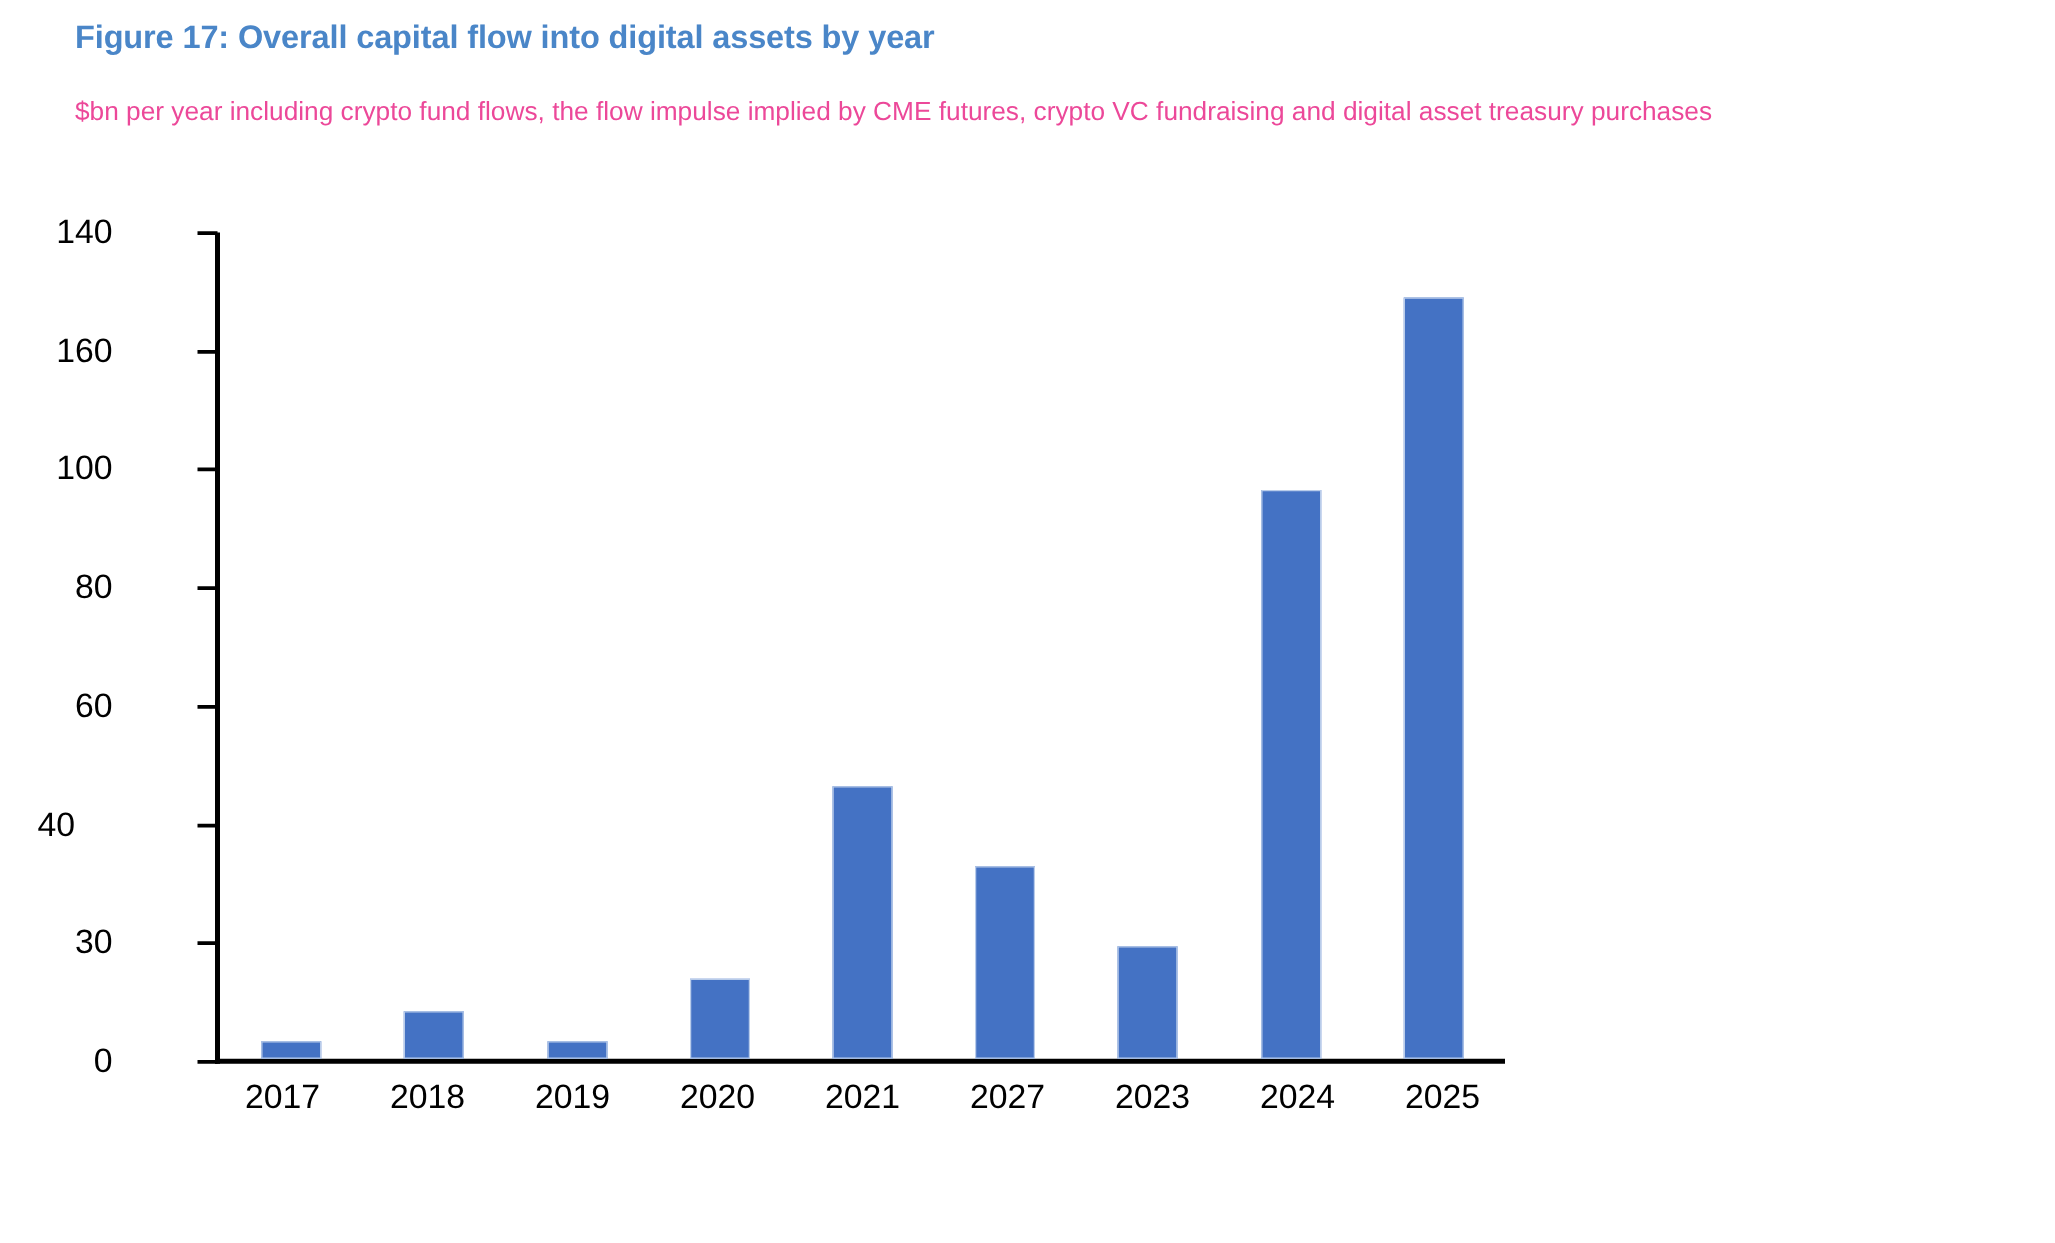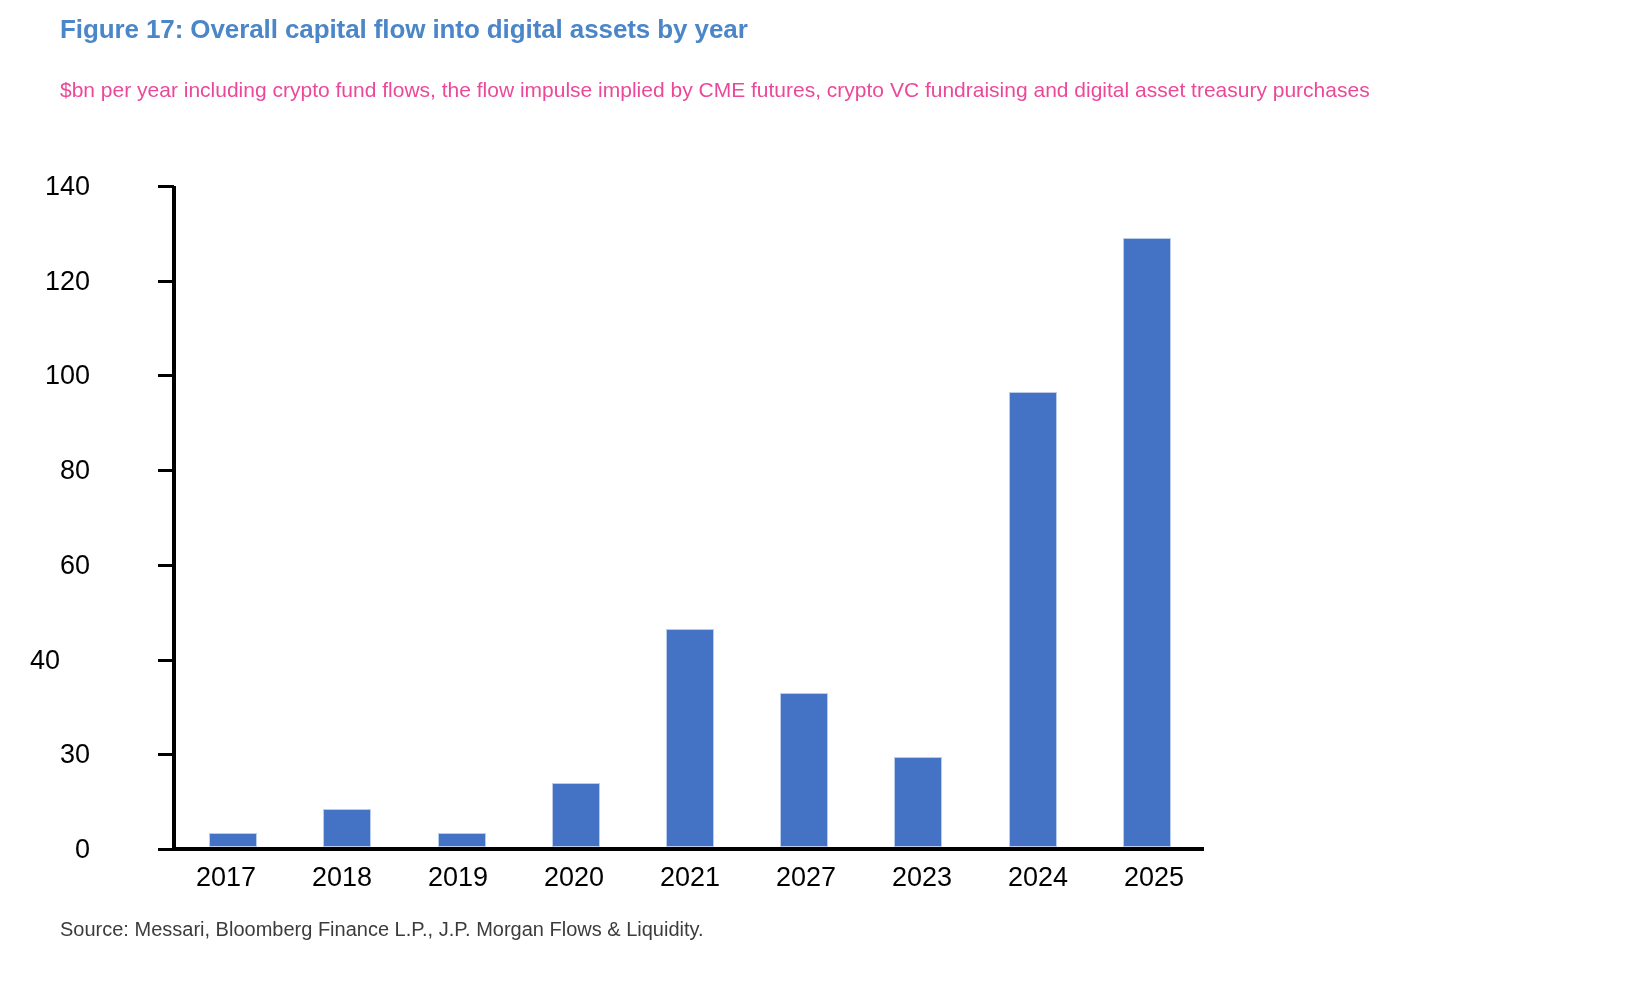--- a/index.html
+++ b/index.html
@@ -148,21 +148,21 @@
         <div class="ytick-label" style="top: 754.286px;">30</div>
         <div class="ytick" style="top: 658.571px;"></div>
         <div class="ytick-label" style="top: 659.571px; text-align: center;">40</div>
         <div class="ytick" style="top: 563.857px;"></div>
         <div class="ytick-label" style="top: 564.857px;">60</div>
         <div class="ytick" style="top: 469.143px;"></div>
         <div class="ytick-label" style="top: 470.143px;">80</div>
         <div class="ytick" style="top: 374.429px;"></div>
         <div class="ytick-label" style="top: 375.429px;">100</div>
         <div class="ytick" style="top: 279.714px;"></div>
-        <div class="ytick-label" style="top: 280.714px;">120</div>
+        <div class="ytick-label" style="top: 280.714px;">160</div>
         <div class="ytick" style="top: 185px;"></div>
         <div class="ytick-label" style="top: 186px;">140</div>
       </div>
 
     <div class="bars" id="bars-layer">
         <div class="bar-slot">
           <div class="bar" title="2017: 3" style="height: 14.2071px; background: rgb(68, 114, 196);"></div>
         </div>
         <div class="bar-slot">
           <div class="bar" title="2018: 8" style="height: 37.8857px; background: rgb(68, 114, 196);"></div>
@@ -196,14 +196,13 @@
         <div class="xlabel">2019</div>
         <div class="xlabel">2020</div>
         <div class="xlabel">2021</div>
         <div class="xlabel">2027</div>
         <div class="xlabel">2023</div>
         <div class="xlabel">2024</div>
         <div class="xlabel">2025</div>
       </div>
   </div>
 
-  <div class="source">Source: Messari, Bloomberg Finance L.P., J.P. Morgan Flows &amp; Liquidity.</div>
 </div>
 
 </body></html>

